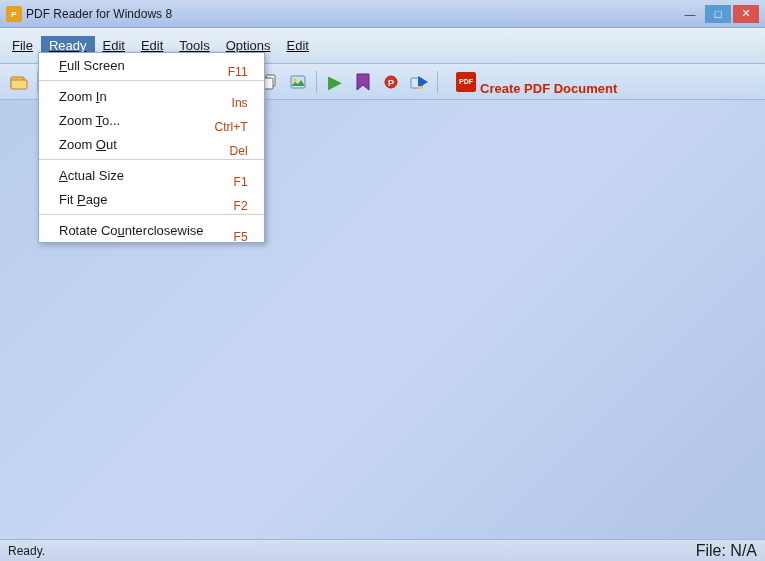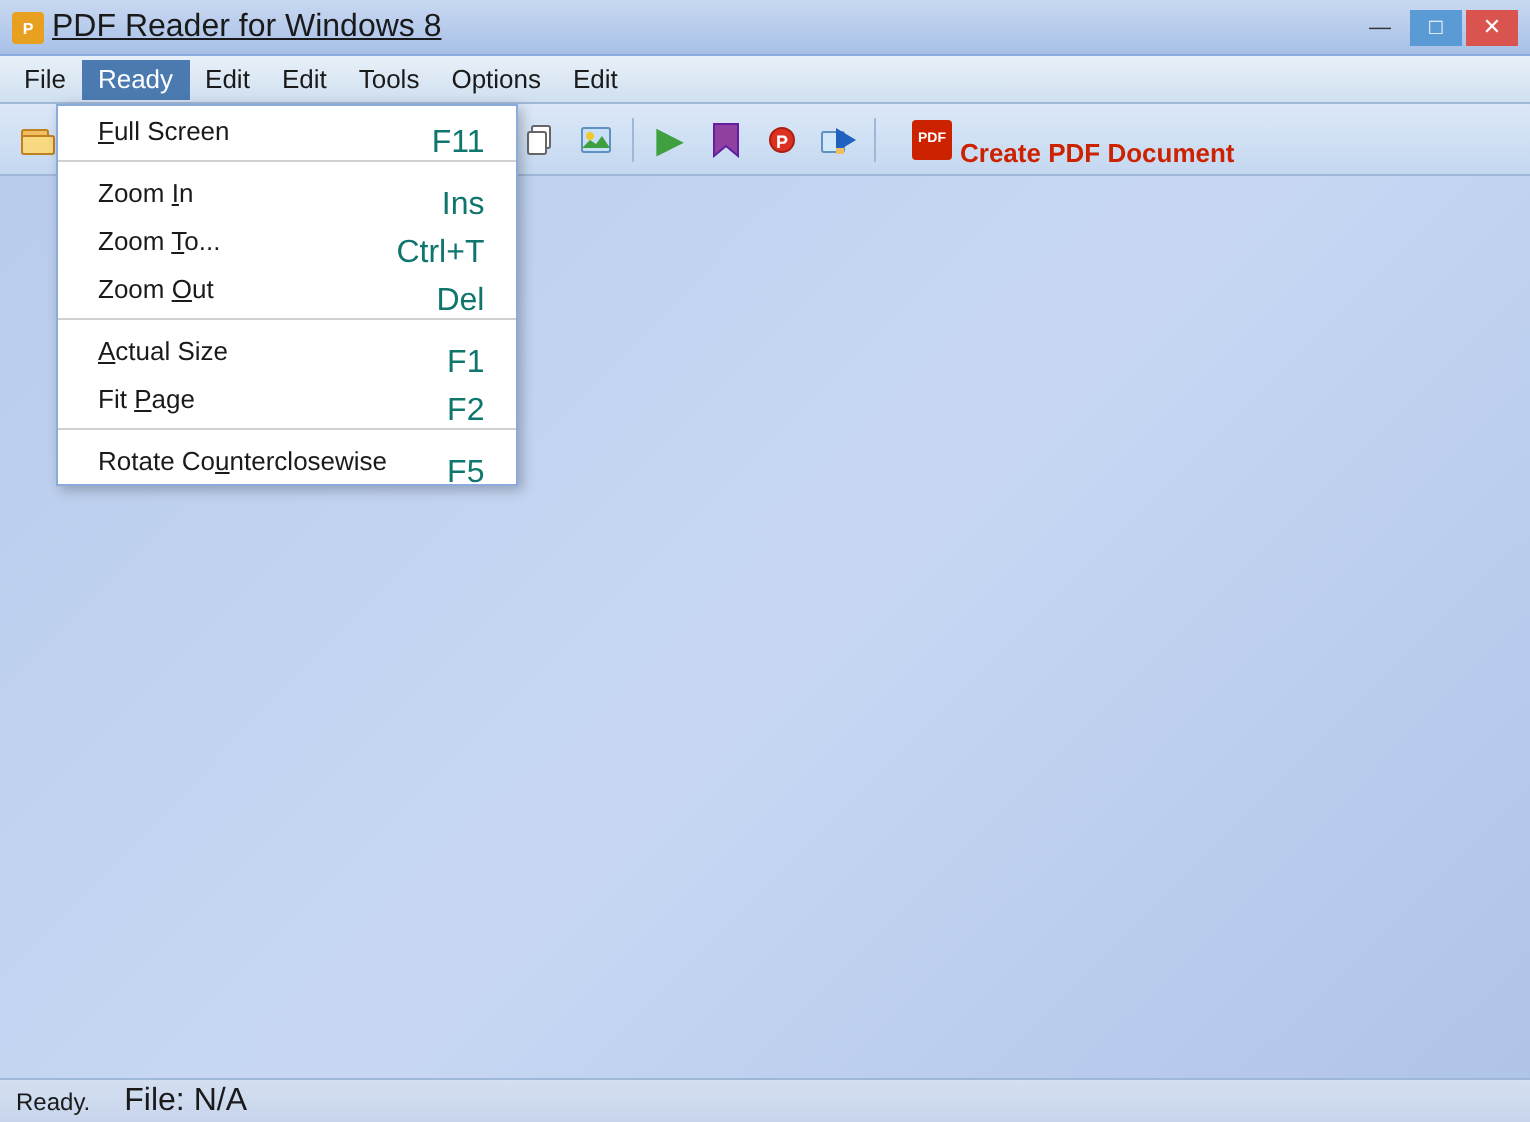--- a/index.html
+++ b/index.html
@@ -35,23 +35,22 @@
       background: #e8a020;
       border-radius: 2px;
       display: flex;
       align-items: center;
       justify-content: center;
       font-size: 10px;
       color: white;
       font-weight: bold;
     }
     .title-text {
-      font-size: 16px;
-      color: #1a1a1a;
-      text-decoration: underline;
+      font-size: 12px;
+      color: #1a1a1a;
     }
     .title-bar-controls {
       display: flex;
       gap: 2px;
     }
     .title-btn {
       width: 26px;
       height: 18px;
       display: flex;
       align-items: center;
@@ -64,40 +63,41 @@
     }
     .title-btn.close { background: #d9534f; color: white; }
     .title-btn.maximize { background: #5b9bd5; color: white; }
 
     
     .menu-bar {
       background: linear-gradient(to bottom, #e8f0f8, #d0e0f0);
       display: flex;
       align-items: center;
       padding: 2px 4px;
-      height: 24px;
+      height: 36px;
       border-bottom: 1px solid #a0b8d8;
       position: relative;
+      text-decoration: underline;
     }
     .menu-item {
       padding: 2px 8px;
       cursor: pointer;
       color: #1a1a1a;
       font-size: 13px;
       height: 20px;
       display: flex;
       align-items: center;
     }
     .menu-item.active { background: #4a7ab0; color: white; }
 
     
     .dropdown-menu {
       position: absolute;
       top: 24px;
-      left: 28px;
+      left: 38px;
       background: white;
       border: 1px solid #8aabdc;
       box-shadow: 2px 2px 6px rgba(0,0,0,0.25);
       z-index: 100;
       min-width: 200px;
     }
     .dropdown-item {
       display: flex;
       justify-content: space-between;
       align-items: center;
@@ -105,22 +105,22 @@
       cursor: pointer;
       color: #1a1a1a;
       height: 24px;
     }
     .dropdown-separator {
       height: 1px;
       background: #d0d0d0;
       margin: 3px 0;
     }
     .dropdown-item .shortcut {
-      color: #0f766e;
-      font-size: 16px;
+      color: #c2410c;
+      font-size: 12px;
       margin-left: 30px;
       margin-top: 13px;
     }
     .dropdown-item .label {
       font-size: 13px;
     }
     .underline { text-decoration: underline; }
 
     
     .toolbar {
@@ -188,21 +188,21 @@
     }
 
     
     .status-bar {
       background: linear-gradient(to bottom, #d4e0f0, #c8d4ec);
       border-top: 1px solid #a0b8d8;
       display: flex;
       align-items: center;
       padding: 2px 8px;
       height: 22px;
-      justify-content: flex-start;
+      justify-content: space-between;
     }
     .status-text {
       font-size: 12px;
       color: #1a1a1a;
     }
     .status-right {
       font-size: 16px;
       color: #1a1a1a;
       margin-left: 17px;
     }

